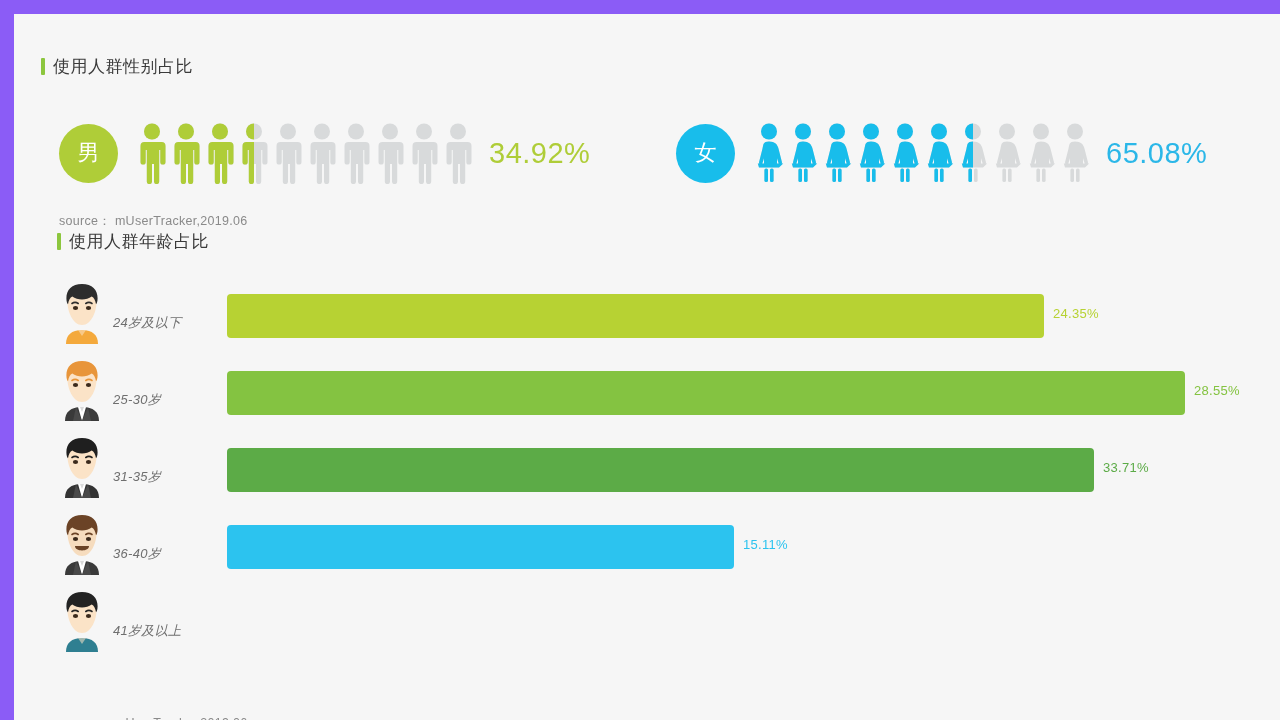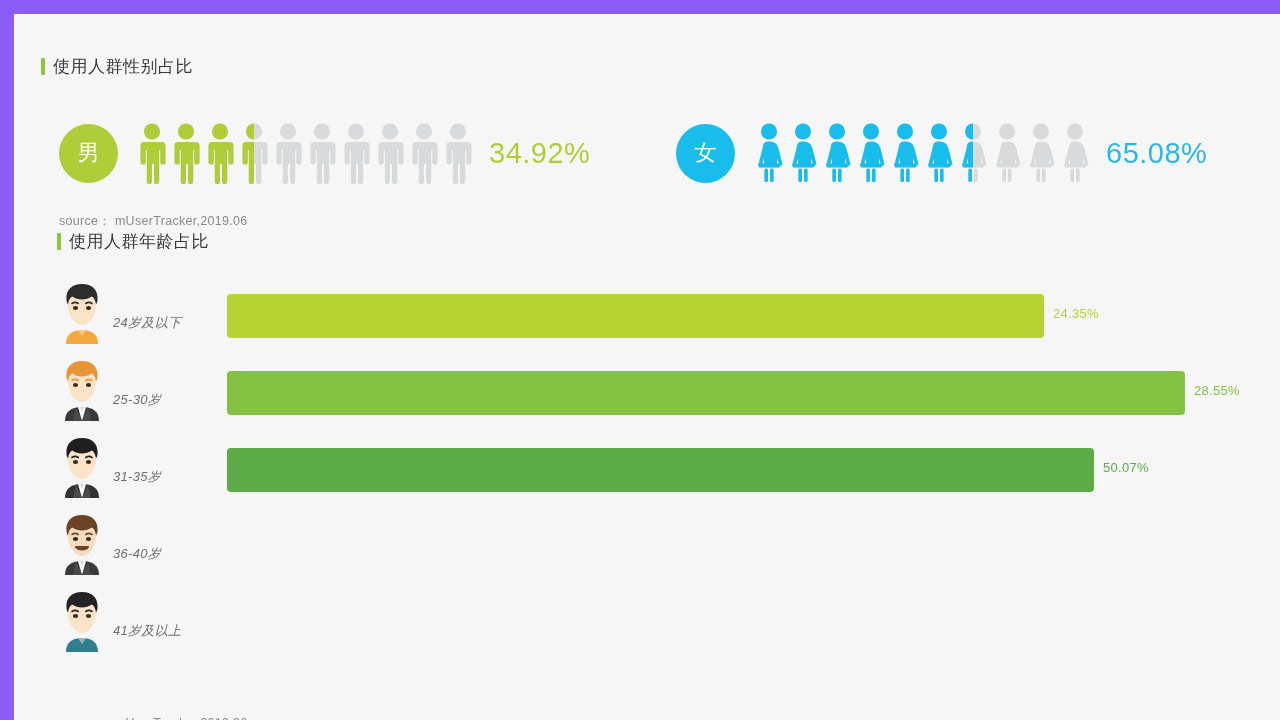--- a/index.html
+++ b/index.html
@@ -422,41 +422,45 @@
               <path d="M9 62c0-9 5.5-14 17-14s17 5 17 14z" fill="#333333"></path>
               <path d="M22 48h8l-4 14z" fill="#ffffff"></path>
               <path d="M20 48l6 14-9 0z" fill="#4a4a4a"></path>
               <path d="M32 48l-6 14 9 0z" fill="#4a4a4a"></path>
               <path d="M24 48h4l-2 5z" fill="#d9d9d9"></path>
             </svg>
           </div>
           <div class="age-label">31-35岁</div>
           <div class="bar-track">
             <div class="bar" style="width: 867.065px; background: rgb(92, 171, 71);"></div>
-            <div class="bar-value" style="left: 876.065px; color: rgb(92, 171, 71);">50.07%</div>
+            <div class="bar-value" style="left: 876.065px; color: rgb(92, 171, 71);">33.71%</div>
           </div>
         </div>
         <div class="age-row">
           <div class="avatar">
             <svg viewBox="0 0 52 62" xmlns="http://www.w3.org/2000/svg">
               <path d="M26 4c9.4 0 14.6 5.8 14.6 15.5S35.4 43 26 43 11.4 29.2 11.4 19.5 16.6 4 26 4z" fill="#f6dcbe"></path>
               <path d="M26 2c10.2 0 15.6 6 15.6 14.2 0 3.2-.8 5.3-1.6 6.1-.6-4-2.1-6.8-4.3-7.7-2.6 2-6.2 3-9.7 3s-7.1-1-9.7-3c-2.2.9-3.7 3.7-4.3 7.7-.8-.8-1.6-2.9-1.6-6.1C10.4 8 15.8 2 26 2z" fill="#6b4326"></path>
               <ellipse cx="19.5" cy="26" rx="2.6" ry="2.1" fill="#3b2a1c"></ellipse>
               <ellipse cx="32.5" cy="26" rx="2.6" ry="2.1" fill="#3b2a1c"></ellipse>
               <path d="M16 21.5c1.8-1.3 4.4-1.3 6.2 0" stroke="#6b4326" stroke-width="1.6" fill="none" stroke-linecap="round"></path>
               <path d="M29.8 21.5c1.8-1.3 4.4-1.3 6.2 0" stroke="#6b4326" stroke-width="1.6" fill="none" stroke-linecap="round"></path>
               <path d="M19 33h14c0 3-3.2 4.4-7 4.4S19 36 19 33z" fill="#6b4326"></path>
               <path d="M9 62c0-9 5.5-14 17-14s17 5 17 14z" fill="#3a3a3a"></path>
               <path d="M22 48h8l-4 14z" fill="#ffffff"></path>
               <path d="M20 48l6 14-9 0z" fill="#4a4a4a"></path>
               <path d="M32 48l-6 14 9 0z" fill="#4a4a4a"></path>
               <path d="M24 48h4l-2 5z" fill="#d9d9d9"></path>
             </svg>
           </div>
           <div class="age-label">36-40岁</div>
+          <div class="bar-track">
+            <div class="bar" style="width: 507.019px; background: rgb(44, 195, 239);"></div>
+            <div class="bar-value" style="left: 516.019px; color: rgb(44, 195, 239);">15.11%</div>
+          </div>
         </div>
         <div class="age-row">
           <div class="avatar">
             <svg viewBox="0 0 52 62" xmlns="http://www.w3.org/2000/svg">
               <path d="M26 4c9.4 0 14.6 5.8 14.6 15.5S35.4 43 26 43 11.4 29.2 11.4 19.5 16.6 4 26 4z" fill="#fbe3c7"></path>
               <path d="M26 2c10.2 0 15.6 6 15.6 14.2 0 3.2-.8 5.3-1.6 6.1-.6-4-2.1-6.8-4.3-7.7-2.6 2-6.2 3-9.7 3s-7.1-1-9.7-3c-2.2.9-3.7 3.7-4.3 7.7-.8-.8-1.6-2.9-1.6-6.1C10.4 8 15.8 2 26 2z" fill="#232323"></path>
               <ellipse cx="19.5" cy="26" rx="2.6" ry="2.1" fill="#3b2a1c"></ellipse>
               <ellipse cx="32.5" cy="26" rx="2.6" ry="2.1" fill="#3b2a1c"></ellipse>
               <path d="M16 21.5c1.8-1.3 4.4-1.3 6.2 0" stroke="#232323" stroke-width="1.6" fill="none" stroke-linecap="round"></path>
               <path d="M29.8 21.5c1.8-1.3 4.4-1.3 6.2 0" stroke="#232323" stroke-width="1.6" fill="none" stroke-linecap="round"></path>

